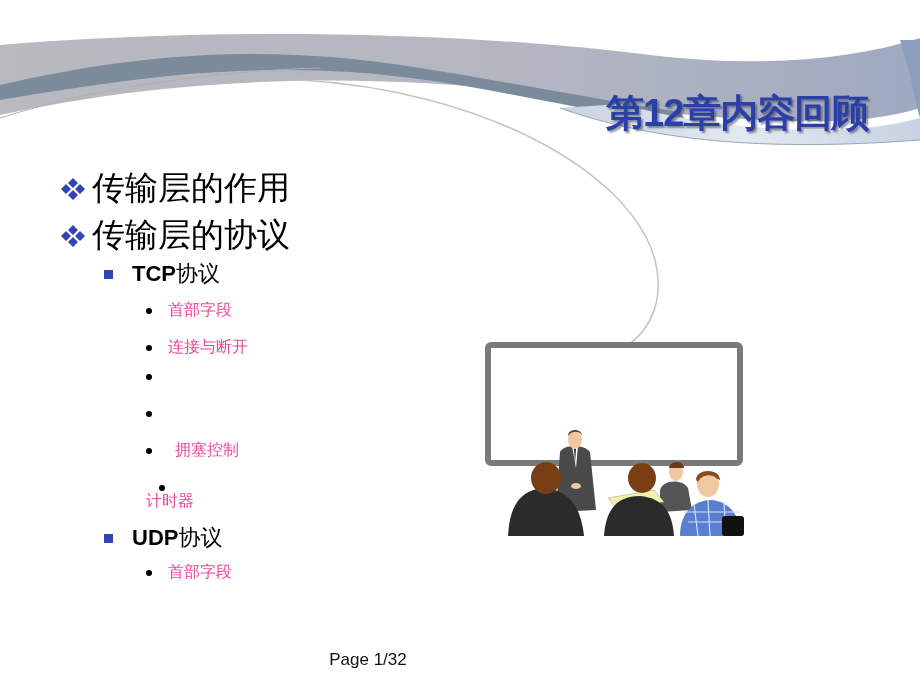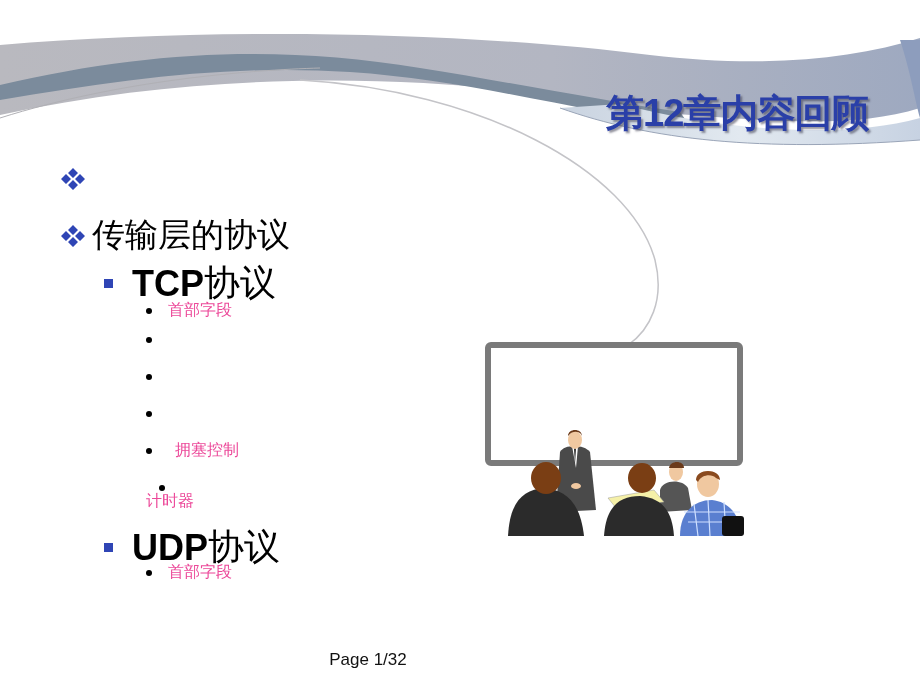--- a/index.html
+++ b/index.html
@@ -17,21 +17,21 @@
       text-shadow: 2px 2px 2px rgba(60,60,80,0.55);
       white-space: nowrap;
     }
     .outline { position: absolute; left: 0; top: 0; }
     .l1 {
       position: absolute; left: 60px; font-size: 33px; color: #000;
       display: flex; align-items: center; white-space: nowrap;
     }
     .l1 .bullet { width: 26px; height: 26px; margin-right: 6px; display: inline-block; }
     .l2 {
-      position: absolute; left: 104px; font-size: 36px; color: #000;
+      position: absolute; left: 104px; font-size: 22px; color: #000;
       display: flex; align-items: center; white-space: nowrap;
     }
     .l2 .sq { width: 9px; height: 9px; background: #2f45b5; display: inline-block; margin-right: 19px; }
     .l2 .latin { font-family: "Liberation Sans", sans-serif; font-weight: bold; }
     .l3 {
       position: absolute; left: 146px; font-size: 16px; color: #ec4899;
       display: flex; align-items: center; white-space: nowrap;
     }
     .l3 .dot { width: 6px; height: 6px; border-radius: 50%; background: #000; display: inline-block; margin-right: 16px; }
     .clipart { position: absolute; left: 484px; top: 340px; width: 262px; height: 196px; }
@@ -71,40 +71,42 @@
   <path d="M300,80 C480,90 630,170 655,260 C665,300 650,330 628,345" fill="none" stroke="#c4c4c8" stroke-width="1.5"></path>
 </svg>
 
 <div class="title">第12章内容回顾</div>
 
 <div class="outline">
   <div class="l1" style="top:166px;">
     <svg class="bullet" viewBox="0 0 26 26">
       <path d="M13,2 L18,7 L13,12 L8,7 Z M13,14 L18,19 L13,24 L8,19 Z M6,8 L11,13 L6,18 L1,13 Z M20,8 L25,13 L20,18 L15,13 Z" fill="#2f45b5"></path>
     </svg>
+    <span>传输层的作用</span>
   </div>
   <div class="l1" style="top:213px;justify-content:space-between;">
     <svg class="bullet" viewBox="0 0 26 26">
       <path d="M13,2 L18,7 L13,12 L8,7 Z M13,14 L18,19 L13,24 L8,19 Z M6,8 L11,13 L6,18 L1,13 Z M20,8 L25,13 L20,18 L15,13 Z" fill="#2f45b5"></path>
     </svg>
     <span>传输层的协议</span>
   </div>
 
   <div class="l2" style="top:259px;">
     <span class="sq"></span>
     <span class="latin">TCP</span>
     <span>协议</span>
   </div>
 
   <div class="l3" style="top:300px;">
     <span class="dot"></span>
     <span>首部字段</span>
   </div>
   <div class="l3" style="top:337px;">
     <span class="dot"></span>
+    <span>连接与断开</span>
   </div>
   <div class="l3" style="top:374px;">
     <span class="dot"></span>
   </div>
   <div class="l3" style="top:411px;">
     <span class="dot"></span>
   </div>
   <div class="l3" style="top:440px;gap:7px;">
     <span class="dot"></span>
     <span>拥塞控制</span>

